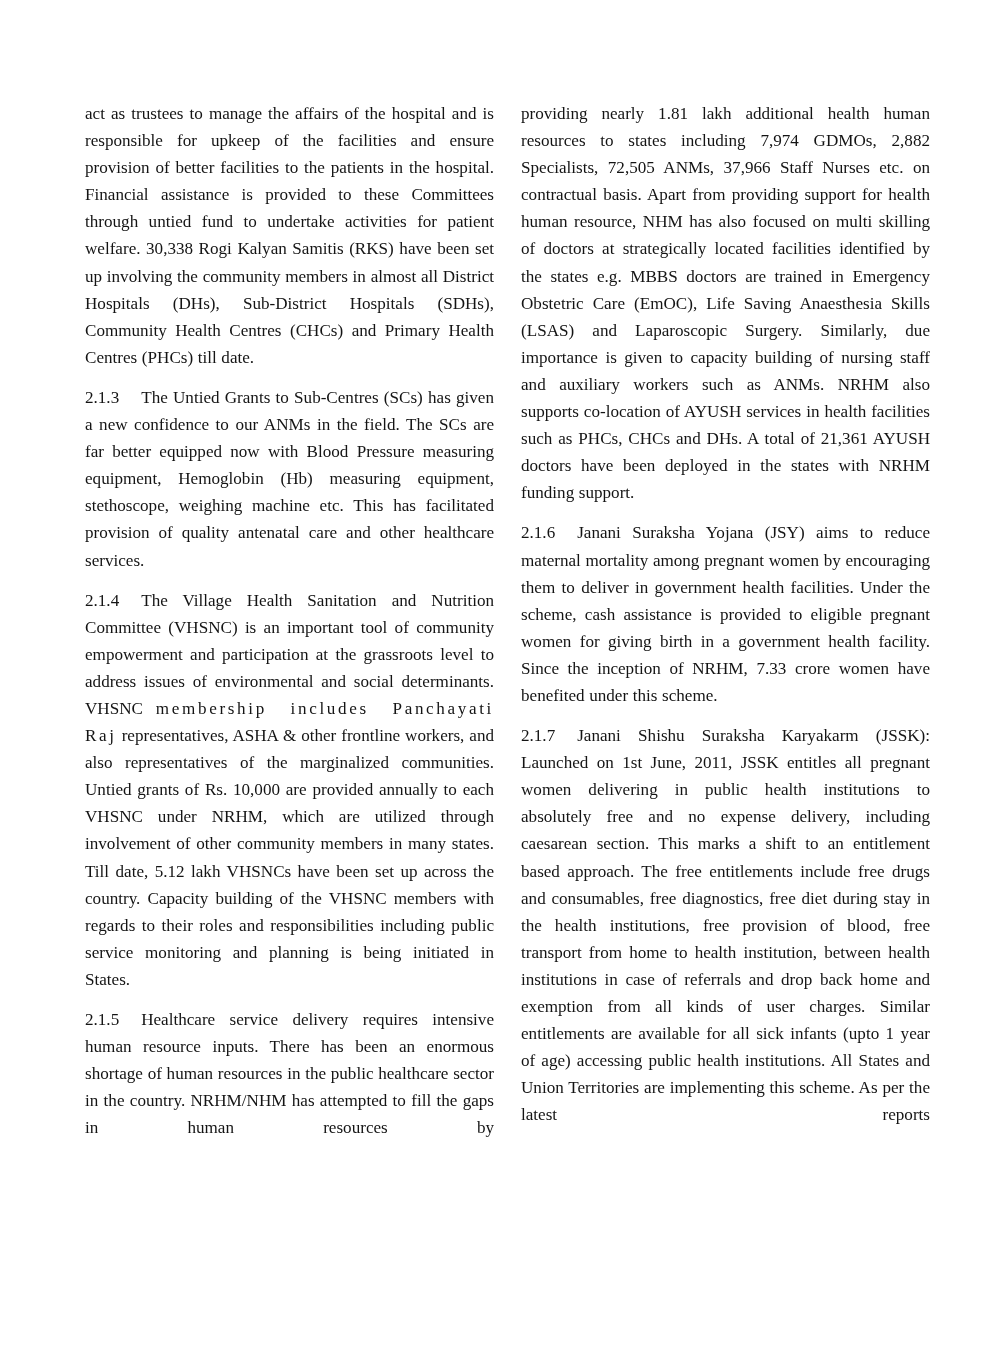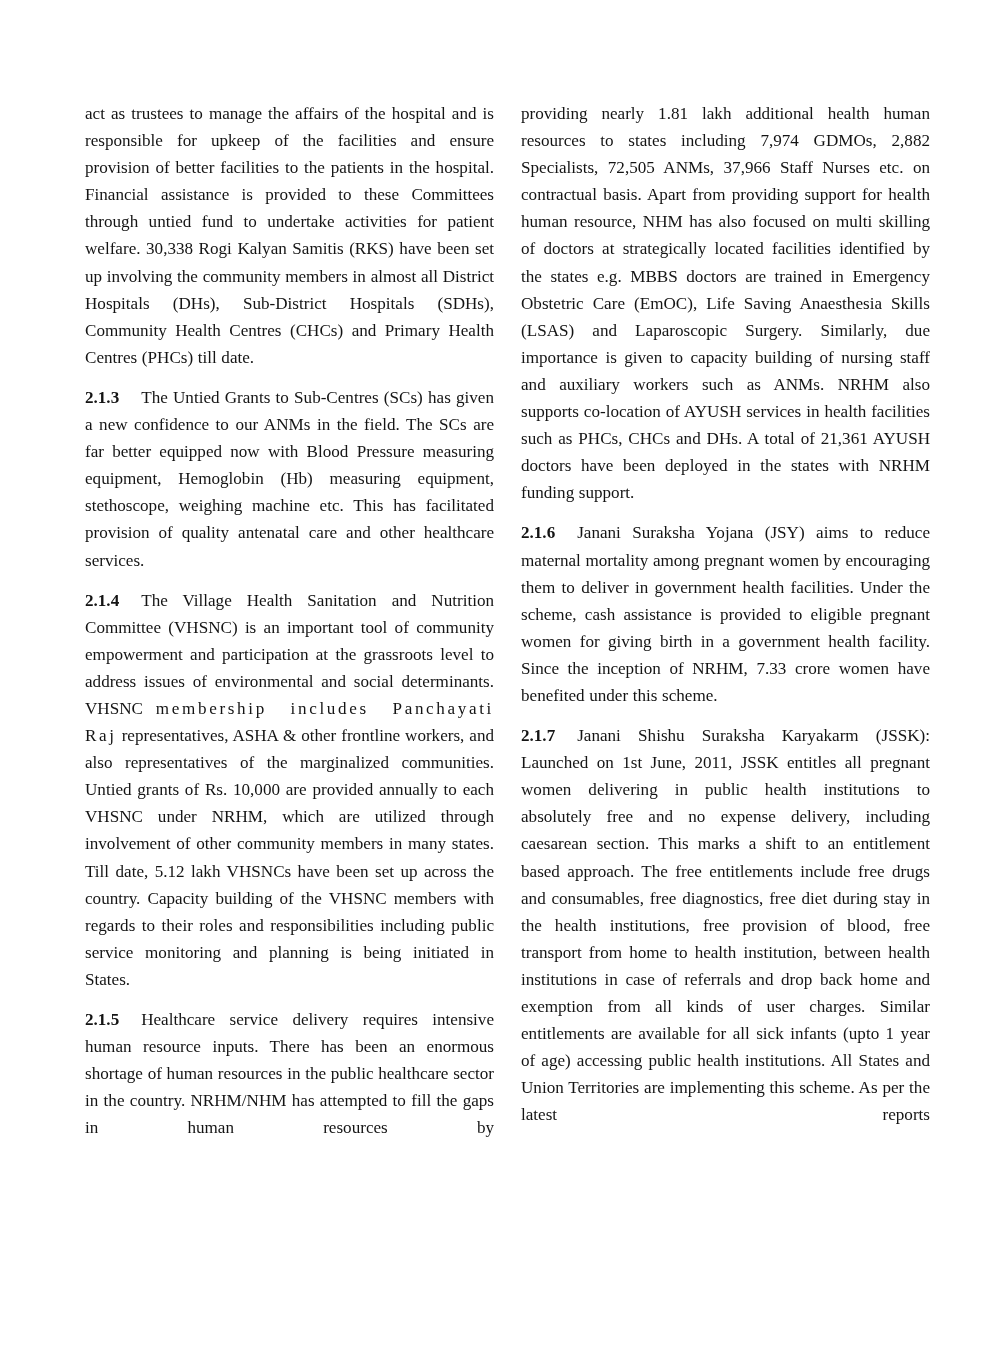--- a/index.html
+++ b/index.html
@@ -40,21 +40,21 @@
     word-spacing: 0.02em;
   }
   p.para:last-child {
     margin-bottom: 0;
   }
   
   p.cont {
     text-align-last: justify;
   }
   .secnum {
-    font-weight: bold;
+    font-weight: normal;
   }
   .tab {
     display: inline-block;
     width: 22px;
   }
   .bold {
     font-weight: normal;
   }
   
   .tracked {

